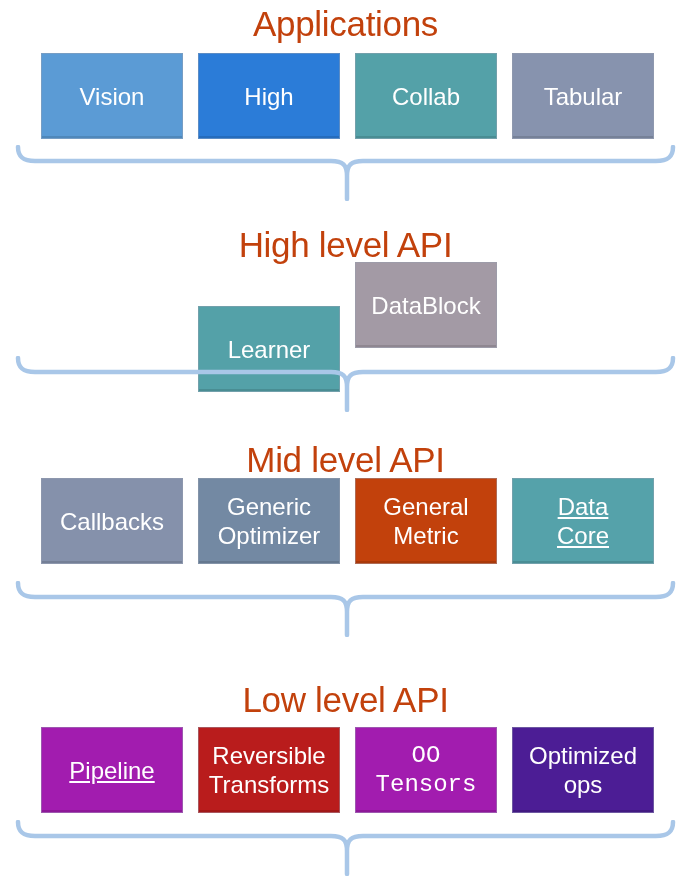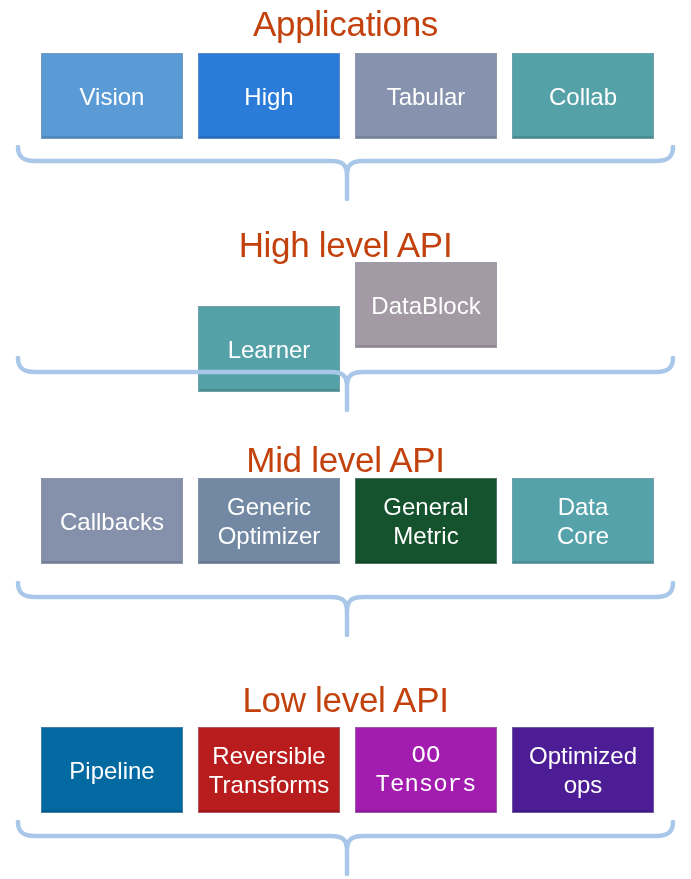--- a/index.html
+++ b/index.html
@@ -67,22 +67,22 @@
 </head>
 <body>
 
 <div class="canvas">
 
   <div class="tier-title" style="top:2px">Applications</div>
 
   <div class="row" style="top:53px">
     <div class="box" style="background-color: rgb(91, 155, 213);">Vision</div>
     <div class="box" style="background-color: rgb(43, 124, 216);">High</div>
+    <div class="box" style="background-color: rgb(84, 161, 168);">Collab</div>
     <div class="box" style="background-color: rgb(135, 147, 174);">Tabular</div>
-    <div class="box" style="background-color: rgb(84, 161, 168);">Collab</div>
   </div>
 
   <svg class="brace" style="top:145px" viewBox="0 0 691 56">
     <path d="M18,2 C18,12 23,16 35,16 L331,16 C343,16 347,20 347,31 L347,54 M673,2 C673,12 668,16 656,16 L363,16 C351,16 347,20 347,31" stroke="#A9C7E8"></path>
   </svg>
 
   <div class="tier-title" style="top:223px">High level API</div>
 
   <div class="row" style="top:262px">
     <div class="box col2" style="background-color: rgb(84, 161, 168); margin-top: 44px;">Learner</div>
@@ -92,34 +92,34 @@
   <svg class="brace" style="top:356px" viewBox="0 0 691 56">
     <path d="M18,2 C18,12 23,16 35,16 L331,16 C343,16 347,20 347,31 L347,54 M673,2 C673,12 668,16 656,16 L363,16 C351,16 347,20 347,31" stroke="#A9C7E8"></path>
   </svg>
 
   <div class="tier-title" style="top:438px">Mid level API</div>
 
   <div class="row" style="top:478px">
     <div class="box" style="background-color: rgb(133, 145, 171);">Callbacks</div>
     <div class="box" style="background-color: rgb(115, 137, 163);">Generic
 Optimizer</div>
-    <div class="box" style="background-color: #14532d;">General
+    <div class="box" style="background-color: #c2410c;">General
 Metric</div>
-    <div class="box" style="background-color: rgb(85, 162, 170);">Data
+    <div class="box" style="background-color: rgb(85, 162, 170); text-decoration: underline;">Data
 Core</div>
   </div>
 
   <svg class="brace" style="top:581px" viewBox="0 0 691 56">
     <path d="M18,2 C18,12 23,16 35,16 L331,16 C343,16 347,20 347,31 L347,54 M673,2 C673,12 668,16 656,16 L363,16 C351,16 347,20 347,31" stroke="#A9C7E8"></path>
   </svg>
 
   <div class="tier-title" style="top:678px">Low level API</div>
 
   <div class="row" style="top:727px">
-    <div class="box" style="background-color: #0369a1;">Pipeline</div>
+    <div class="box" style="background-color: #a21caf; text-decoration: underline;">Pipeline</div>
     <div class="box" style="background-color: #b91c1c;">Reversible
 Transforms</div>
     <div class="box" style="background-color: #a21caf; font-family: Liberation Mono, monospace;">OO
 Tensors</div>
     <div class="box" style="background-color: #4c1d95;">Optimized
 ops</div>
   </div>
 
   <svg class="brace" style="top:820px" viewBox="0 0 691 56">
     <path d="M18,2 C18,12 23,16 35,16 L331,16 C343,16 347,20 347,31 L347,54 M673,2 C673,12 668,16 656,16 L363,16 C351,16 347,20 347,31" stroke="#A9C7E8"></path>

